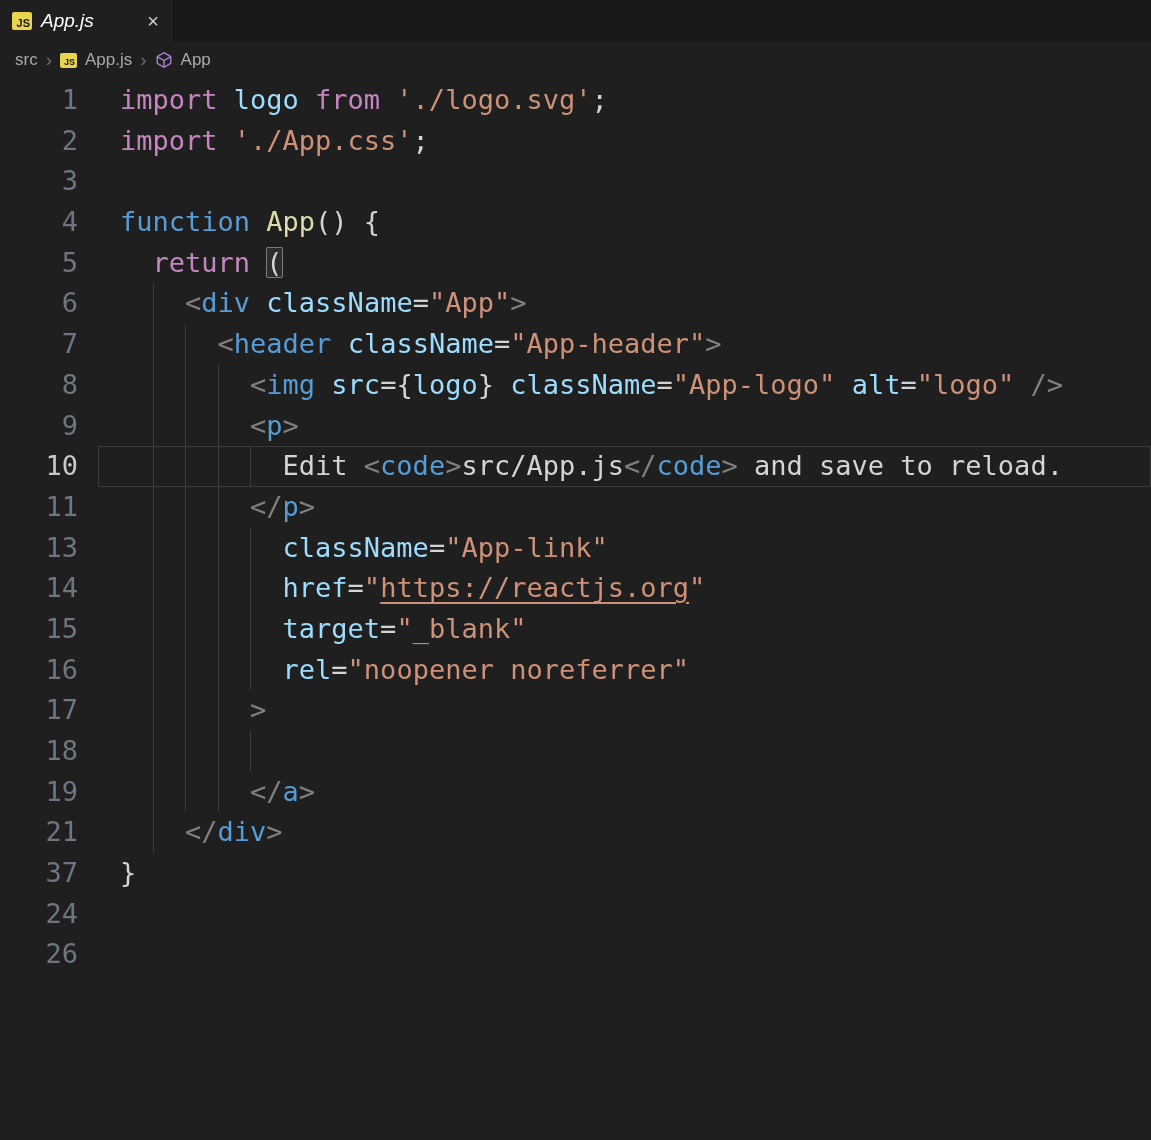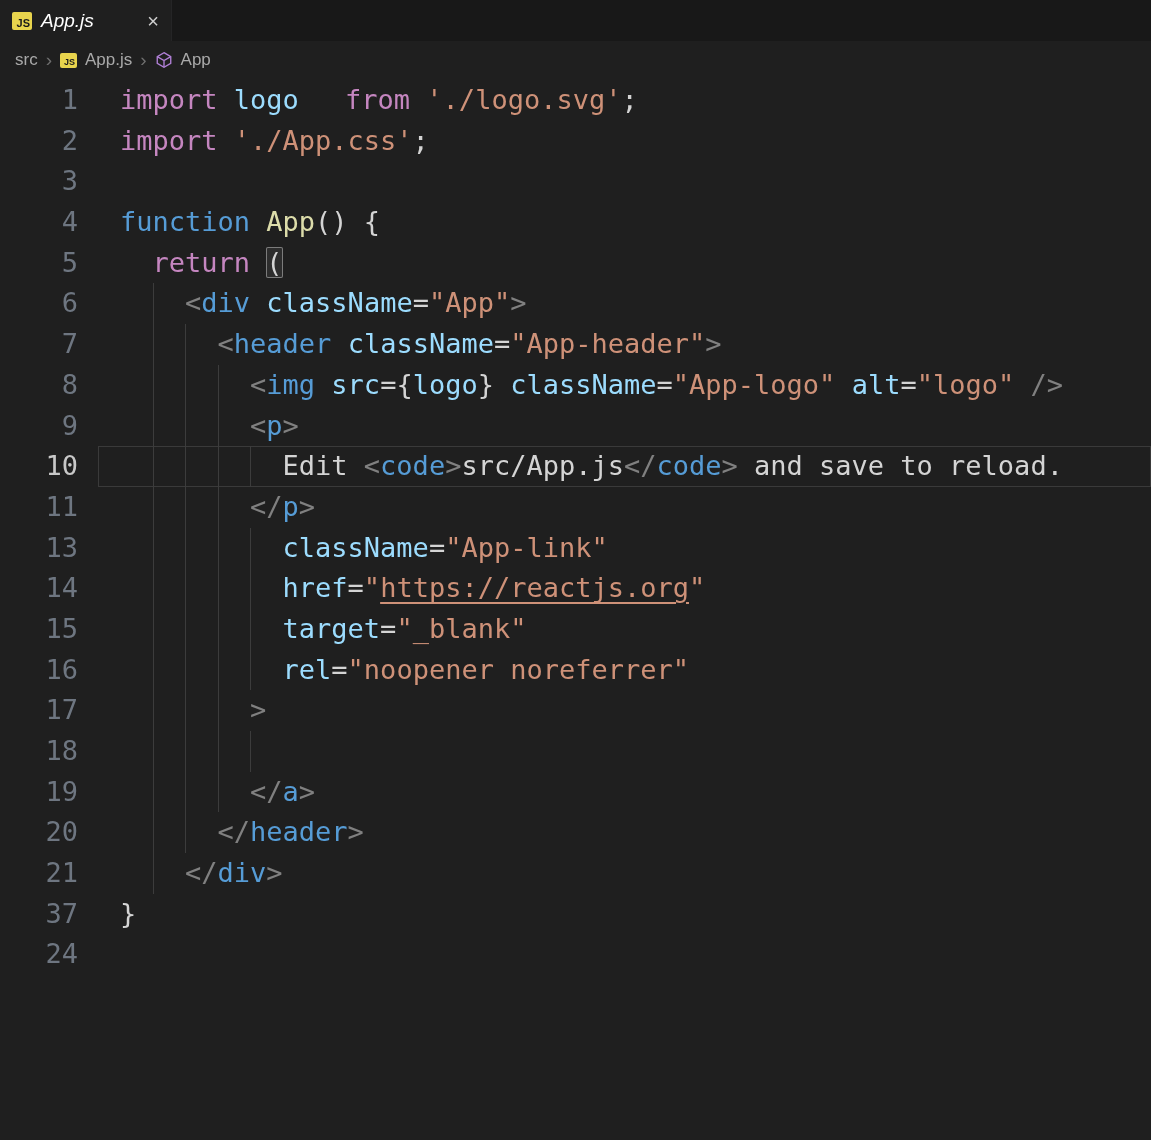--- a/index.html
+++ b/index.html
@@ -48,21 +48,21 @@
     <svg class="symbolicon" width="18" height="18" viewBox="0 0 16 16">
       <path d="M8 1.5 14 5v6L8 14.5 2 11V5z" fill="none" stroke="#B180D7" stroke-width="1.2"></path>
       <path d="M2 5l6 3.5L14 5M8 8.5v6" fill="none" stroke="#B180D7" stroke-width="1.2"></path>
     </svg>
     <span class="crumb">App</span>
   </div>
 
   <div class="code" id="code">
       <div class="row">
         <div class="gutter">1</div>
-        <div class="content"><span style="color: rgb(197, 134, 192);">import </span><span style="color: rgb(156, 220, 254);">logo </span><span style="color: rgb(197, 134, 192); margin-left: 30px;">from </span><span style="color: rgb(206, 145, 120);">'./logo.svg'</span><span style="color: rgb(212, 212, 212);">;</span></div>
+        <div class="content"><span style="color: rgb(197, 134, 192);">import </span><span style="color: rgb(156, 220, 254);">logo </span><span style="color: rgb(197, 134, 192);">from </span><span style="color: rgb(206, 145, 120);">'./logo.svg'</span><span style="color: rgb(212, 212, 212);">;</span></div>
       </div>
       <div class="row">
         <div class="gutter">2</div>
         <div class="content"><span style="color: rgb(197, 134, 192);">import </span><span style="color: rgb(206, 145, 120);">'./App.css'</span><span style="color: rgb(212, 212, 212);">;</span></div>
       </div>
       <div class="row">
         <div class="gutter">3</div>
         <div class="content"></div>
       </div>
       <div class="row">
@@ -119,30 +119,30 @@
       </div>
       <div class="row">
         <div class="gutter">18</div>
         <div class="content"><span class="guide" style="left: calc(2ch + 22px);"></span><span class="guide" style="left: calc(4ch + 22px);"></span><span class="guide" style="left: calc(6ch + 22px);"></span><span class="guide" style="left: calc(8ch + 22px);"></span></div>
       </div>
       <div class="row">
         <div class="gutter">19</div>
         <div class="content"><span class="guide" style="left: calc(2ch + 22px);"></span><span class="guide" style="left: calc(4ch + 22px);"></span><span class="guide" style="left: calc(6ch + 22px);"></span><span style="color: rgb(212, 212, 212);">        </span><span style="color: rgb(128, 128, 128);">&lt;/</span><span style="color: rgb(86, 156, 214);">a</span><span style="color: rgb(128, 128, 128);">&gt;</span></div>
       </div>
       <div class="row">
-        <div class="gutter">20</div>
-        <div class="content"><span class="guide" style="left: calc(2ch + 22px);"></span><span class="guide" style="left: calc(4ch + 22px);"></span><span style="color: rgb(212, 212, 212);">      </span><span style="color: rgb(128, 128, 128);">&lt;/</span><span style="color: rgb(86, 156, 214);">header</span><span style="color: rgb(128, 128, 128);">&gt;</span></div>
-      </div>
-      <div class="row">
         <div class="gutter">21</div>
         <div class="content"><span class="guide" style="left: calc(2ch + 22px);"></span><span style="color: rgb(212, 212, 212);">    </span><span style="color: rgb(128, 128, 128);">&lt;/</span><span style="color: rgb(86, 156, 214);">div</span><span style="color: rgb(128, 128, 128);">&gt;</span></div>
       </div>
       <div class="row">
         <div class="gutter">37</div>
         <div class="content"><span style="color: rgb(212, 212, 212);">}</span></div>
       </div>
       <div class="row">
         <div class="gutter">24</div>
         <div class="content"></div>
       </div>
+      <div class="row">
+        <div class="gutter">26</div>
+        <div class="content"></div>
+      </div>
     </div>
 
 </div>
 
 </body></html>

